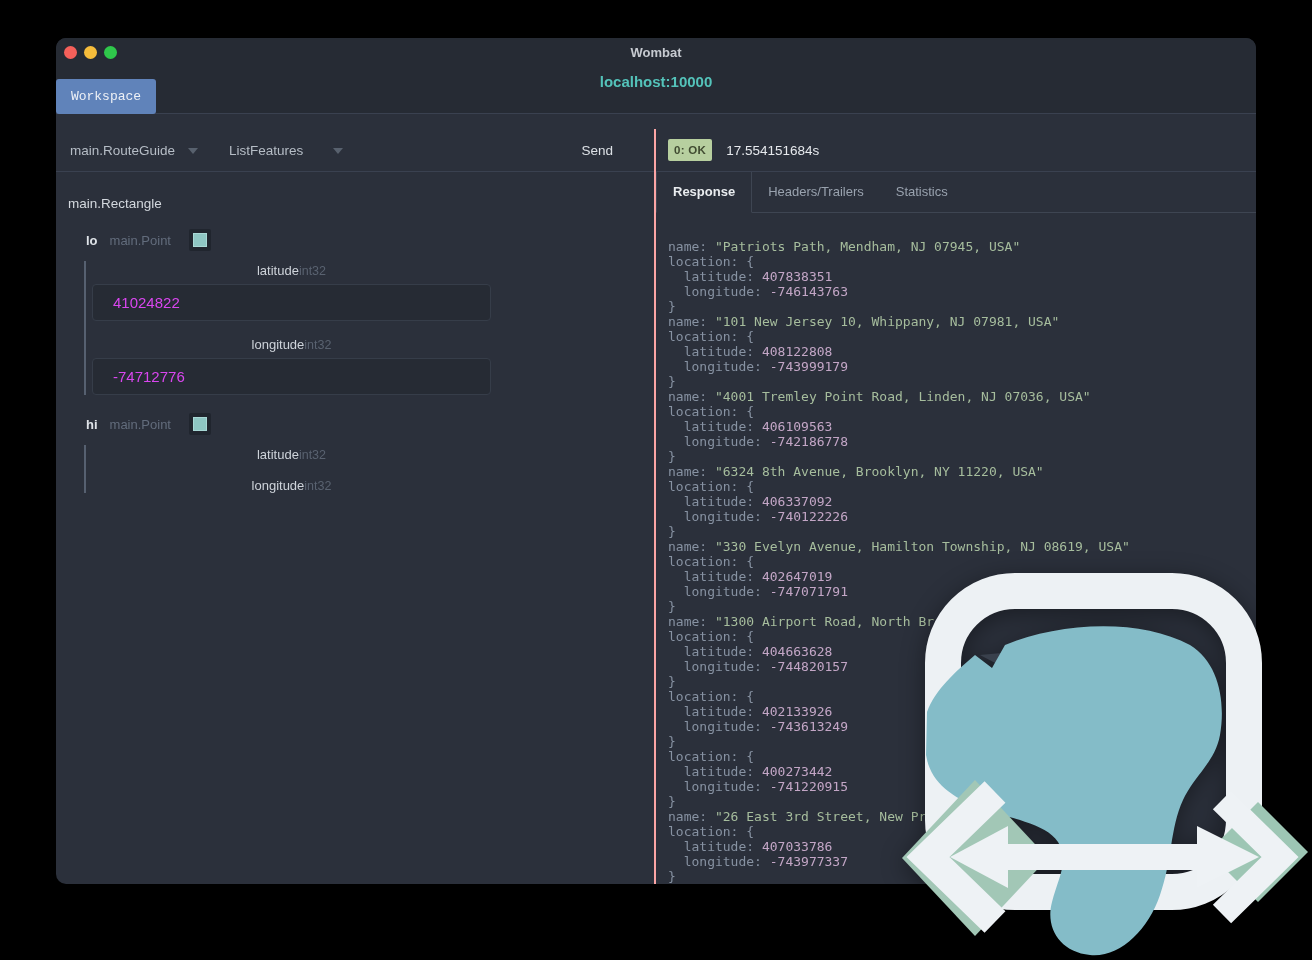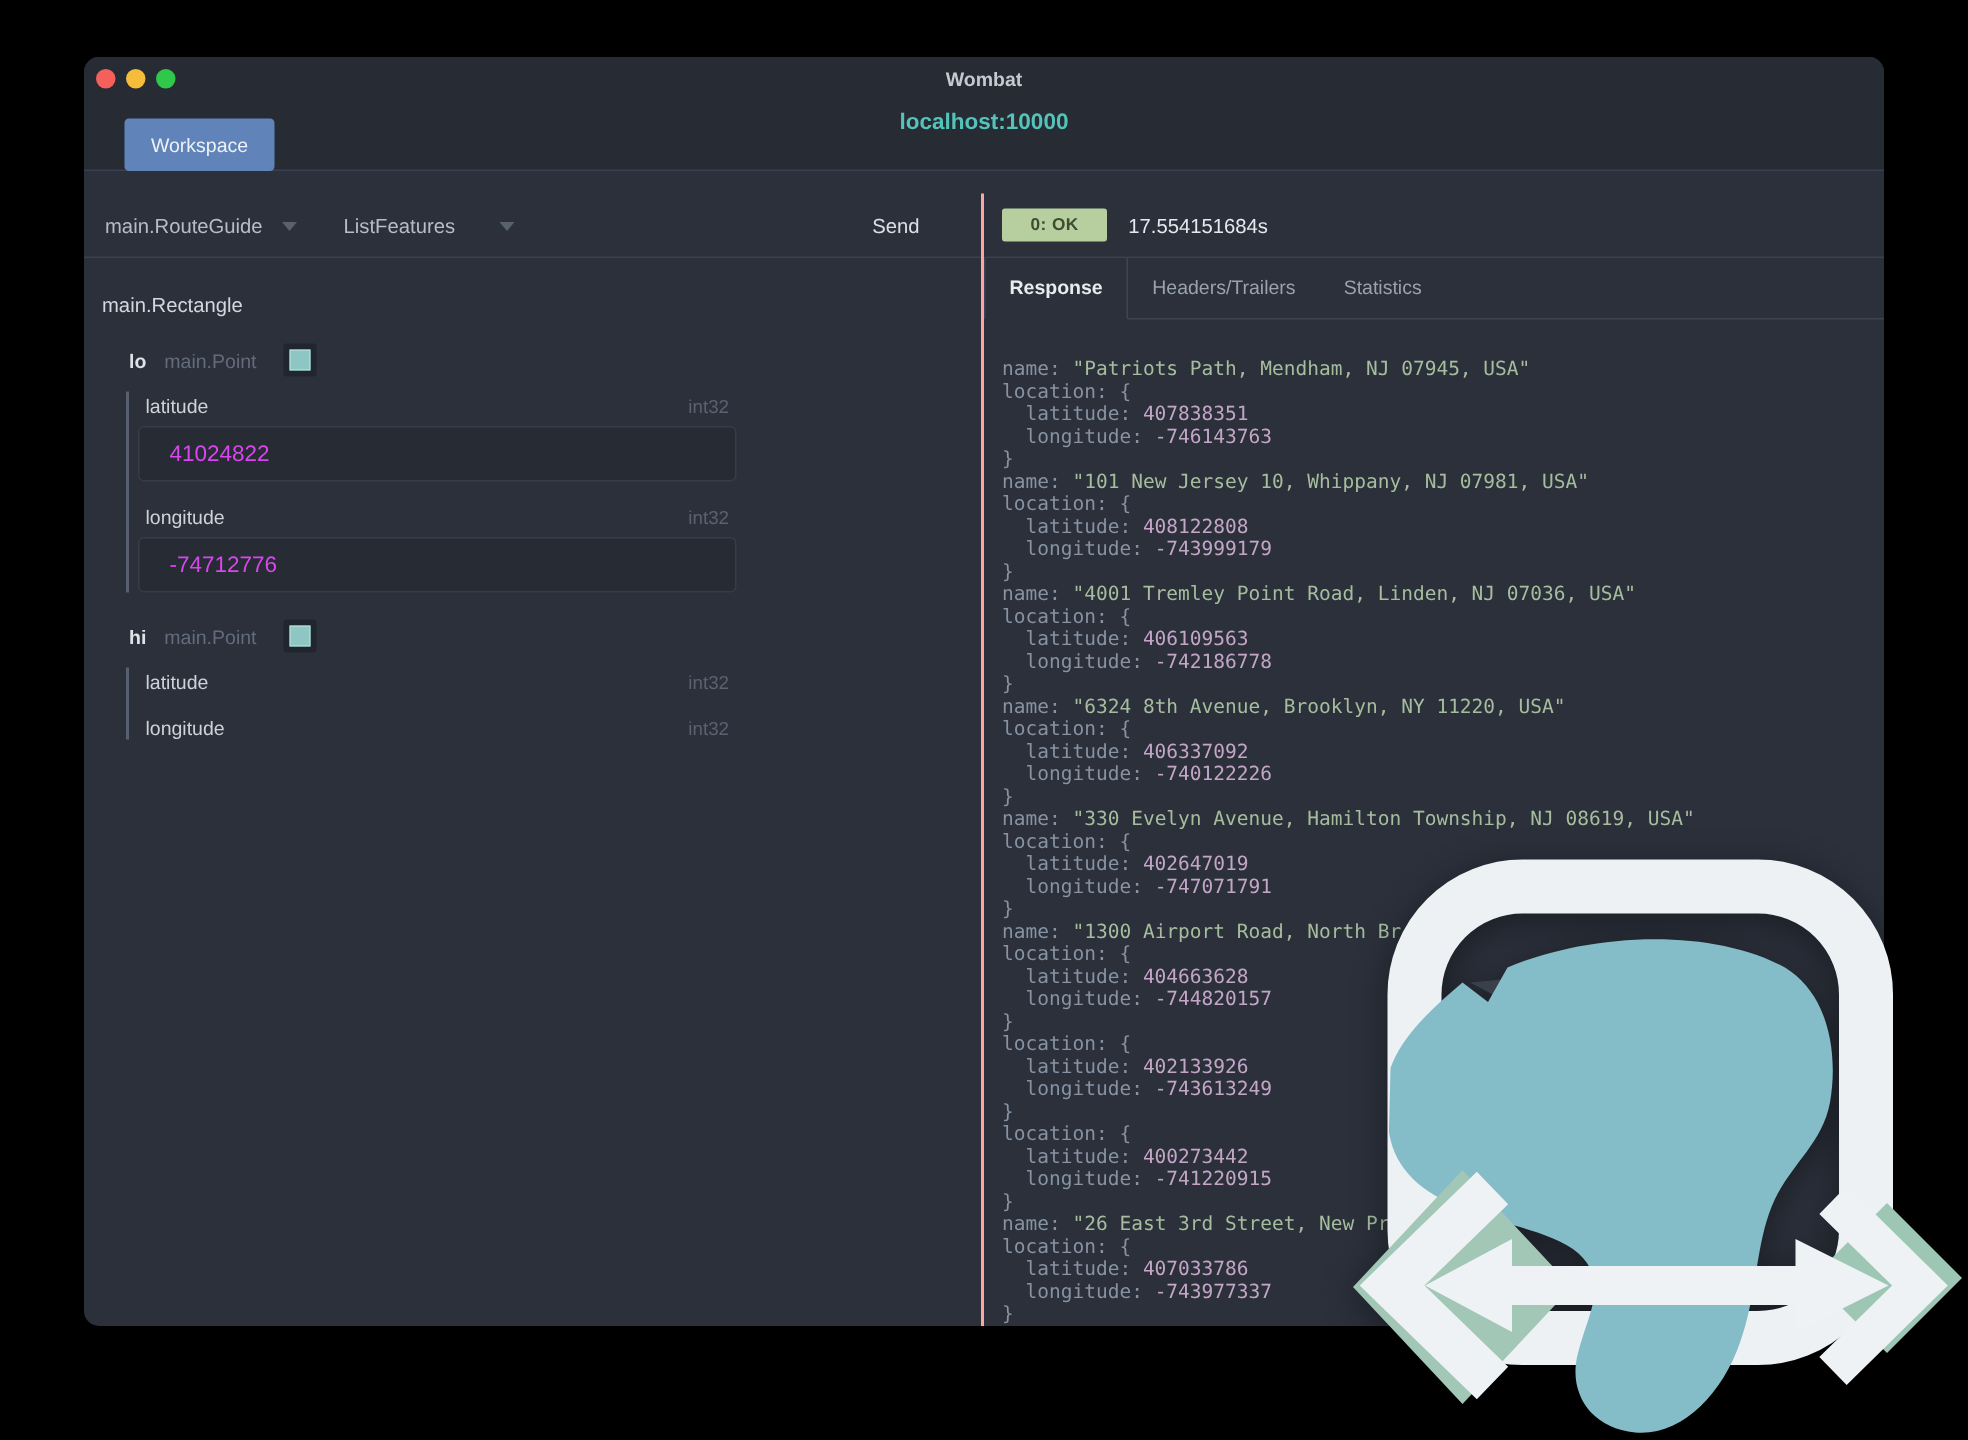--- a/index.html
+++ b/index.html
@@ -8,41 +8,41 @@
     border-radius:10px;overflow:hidden}
   
   .win-header{background:#262b34;border-bottom:1px solid #3a4150;height:76px;box-sizing:border-box}
   .titlebar{height:28px;position:relative}
   .tl{position:absolute;top:8px;width:13px;height:13px;border-radius:50%}
   .tl-red{left:8px;background:#f5605a}
   .tl-yellow{left:28px;background:#f6bd3b}
   .tl-green{left:48px;background:#2fc84b}
   .win-title{text-align:center;line-height:30px;font-size:13px;font-weight:700;color:#c6cad0}
   .header-row{position:relative;height:62px}
-  .workspace-btn{position:absolute;left:27px;top:13px;width:100px;height:35px;background:#6083ba;
-    border:none;border-radius:3px;color:#eef1f6;font-size:13px;font-family:Liberation Sans, sans-serif;cursor:pointer}
+  .workspace-btn{position:absolute;left:0;top:13px;width:100px;height:35px;background:#6083ba;
+    border:none;border-radius:3px;color:#eef1f6;font-size:13px;font-family:Liberation Mono, monospace;cursor:pointer}
   .server-block{position:absolute;left:0;right:0;top:7px;text-align:center}
   .server-addr{font-size:15px;font-weight:700;color:#54c3ba}
   .server-status{font-size:12px;font-weight:700;color:#b5c4a3;margin-top:2px}
   
   .main{position:absolute;top:91px;bottom:0;left:0;right:0;display:flex}
   .col{display:flex;flex-direction:column;min-width:0}
   .col-left{width:600px;box-sizing:border-box;border-right:2px solid #fca5a5}
   .col-right{flex:1}
   .toolbar{height:43px;box-sizing:border-box;border-bottom:1px solid #3a4150;display:flex;align-items:center}
   .svc{margin-left:14px;font-size:13.5px;color:#b6bdc6;cursor:pointer}
   .mth{margin-left:31px;font-size:13.5px;color:#b6bdc6;cursor:pointer}
   .chev{width:0;height:0;border-left:5px solid transparent;border-right:5px solid transparent;
     border-top:6px solid #58616e;margin-left:13px;position:relative;top:1px;cursor:pointer}
   .chev2{margin-left:30px}
   .spacer{flex:1}
   .send-btn{background:none;border:none;color:#dce0e5;font-size:13.5px;font-family:inherit;
     margin-right:35px;cursor:pointer}
   .badge{margin-left:12px;background:#b7cf9f;color:#404b31;font-size:11.5px;font-weight:700;
-    line-height:22px;height:22px;padding:0 19px;border-radius:2px;letter-spacing:.3px}
+    line-height:22px;height:22px;padding:0 6px;border-radius:2px;letter-spacing:.3px}
   .duration{margin-left:14px;font-size:13.5px;color:#e6e9ed}
   
   .tabs{height:41px;display:flex;box-sizing:border-box}
   .tab{line-height:40px;font-size:13px;color:#99a2ae;border-bottom:1px solid #3e4552;cursor:pointer;
     box-sizing:border-box;height:41px}
   .tab.lt{padding:0 23px}
   .tab.rt{padding:0 16px}
   .tab.active{color:#e9ecef;font-weight:700;border-bottom-color:transparent;
     border-left:1px solid #3e4552;border-right:1px solid #3e4552}
   .tab-fill{flex:1;border-bottom:1px solid #3e4552}
@@ -51,21 +51,21 @@
   .msg-title{margin:24px 0 18px 12px;font-size:13.5px;color:#d3d8de}
   .group{margin-bottom:4px}
   .group-header{display:flex;align-items:center;margin:0 0 10px 30px}
   .fname{font-weight:700;font-size:13px;color:#dfe3e8}
   .ftype{font-size:13px;color:#626c7c;margin-left:12px}
   .checkbox{width:22px;height:22px;background:#20252e;border-radius:2px;margin-left:18px;
     display:flex;align-items:center;justify-content:center;cursor:pointer}
   .checkbox-inner{width:14px;height:14px;background:#8ec6c3;border:1px solid #a8d8d5;box-sizing:border-box}
   .children{margin-left:28px;border-left:2px solid #566070;padding-left:6px;margin-bottom:18px;padding-top:2px}
   .frow{margin-bottom:16px}
-  .frow-head{display:flex;justify-content:space-between;align-items:center;width:399px;
+  .frow-head{display:flex;justify-content:center;align-items:center;width:399px;
     padding:0 5px;box-sizing:border-box;margin-bottom:6px}
   .flabel{font-size:13px;color:#ced3da}
   .fint{font-size:12.5px;color:#596270}
   .finput{display:block;width:399px;height:37px;background:#262b34;border:1px solid #363d49;
     border-radius:4px;color:#d946ef;font-size:15px;padding:0 20px;box-sizing:border-box;
     font-family:inherit;outline:none}
   
   .response{position:absolute;left:12px;top:26px;margin:0;white-space:pre;
     font-family:"DejaVu Sans Mono",monospace;font-size:13px;line-height:15px;color:#8792a2}
   .response .k{color:#8792a2}

